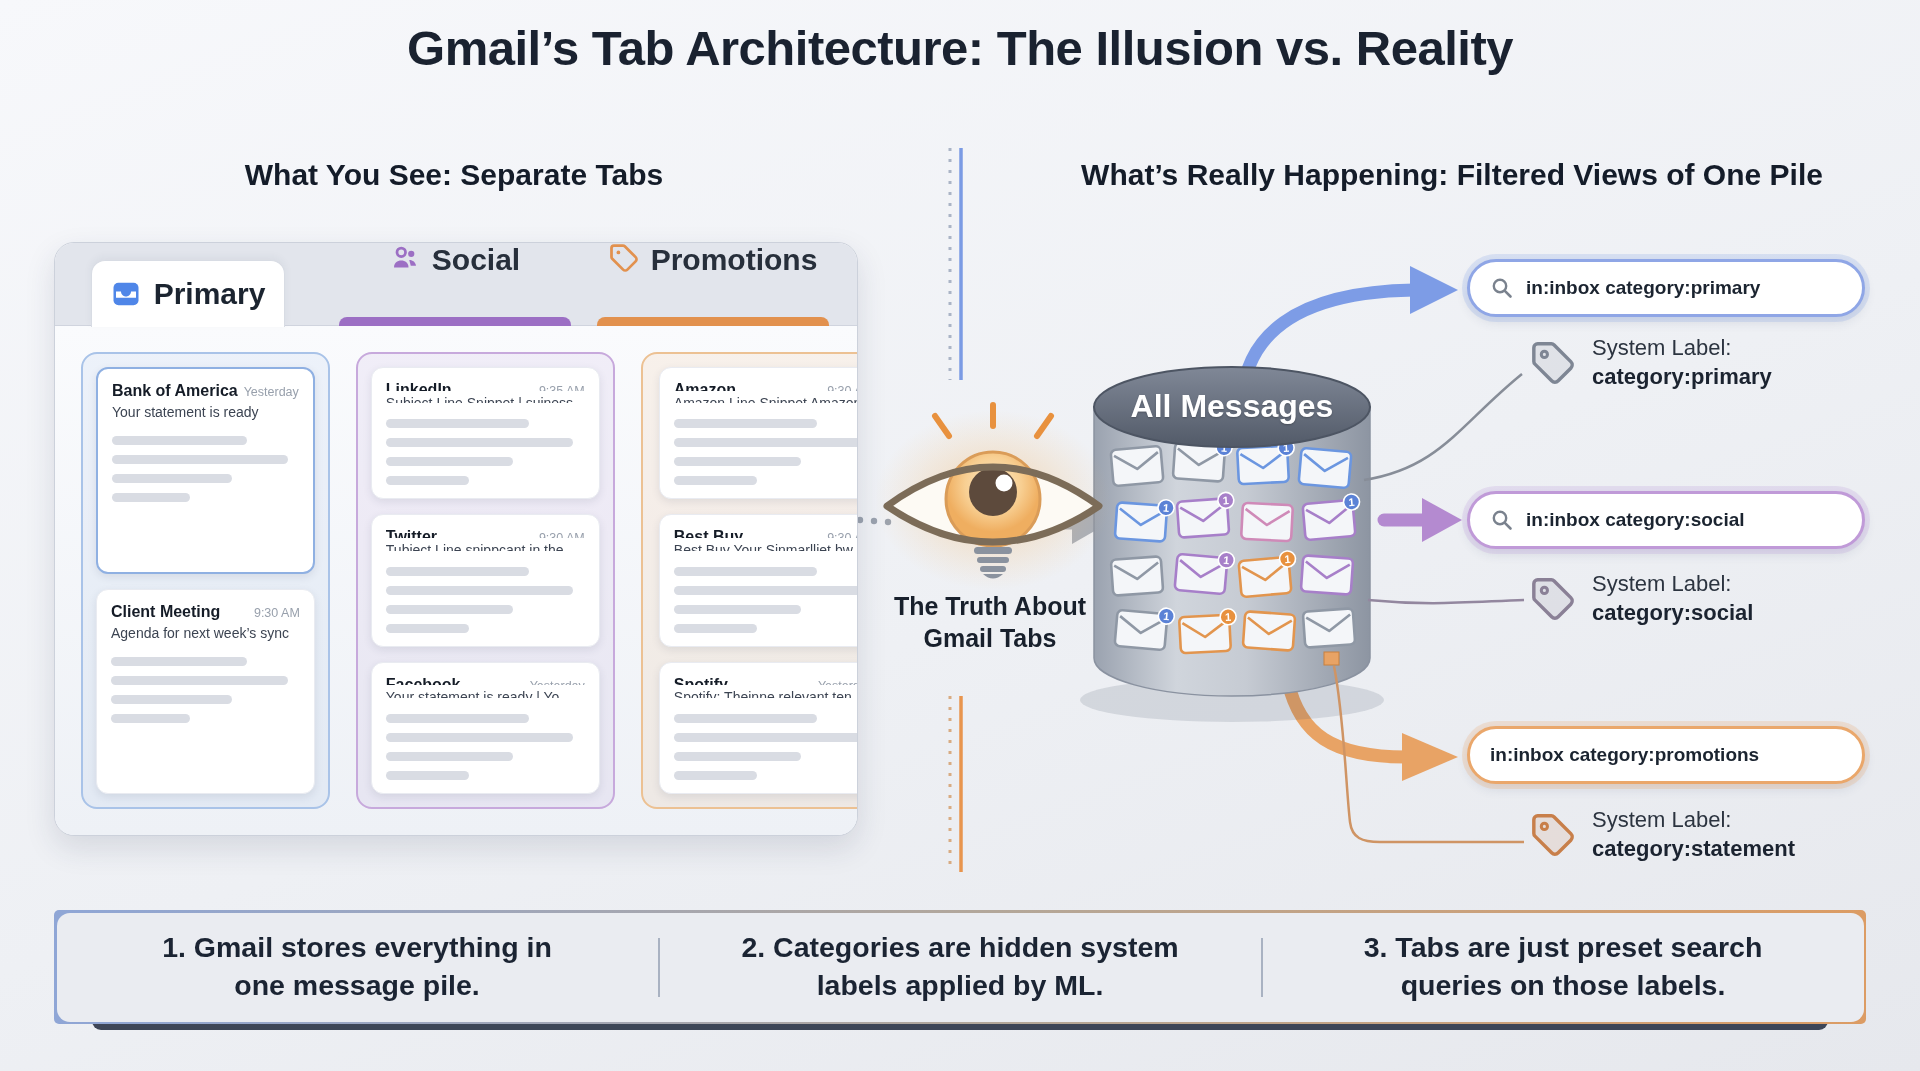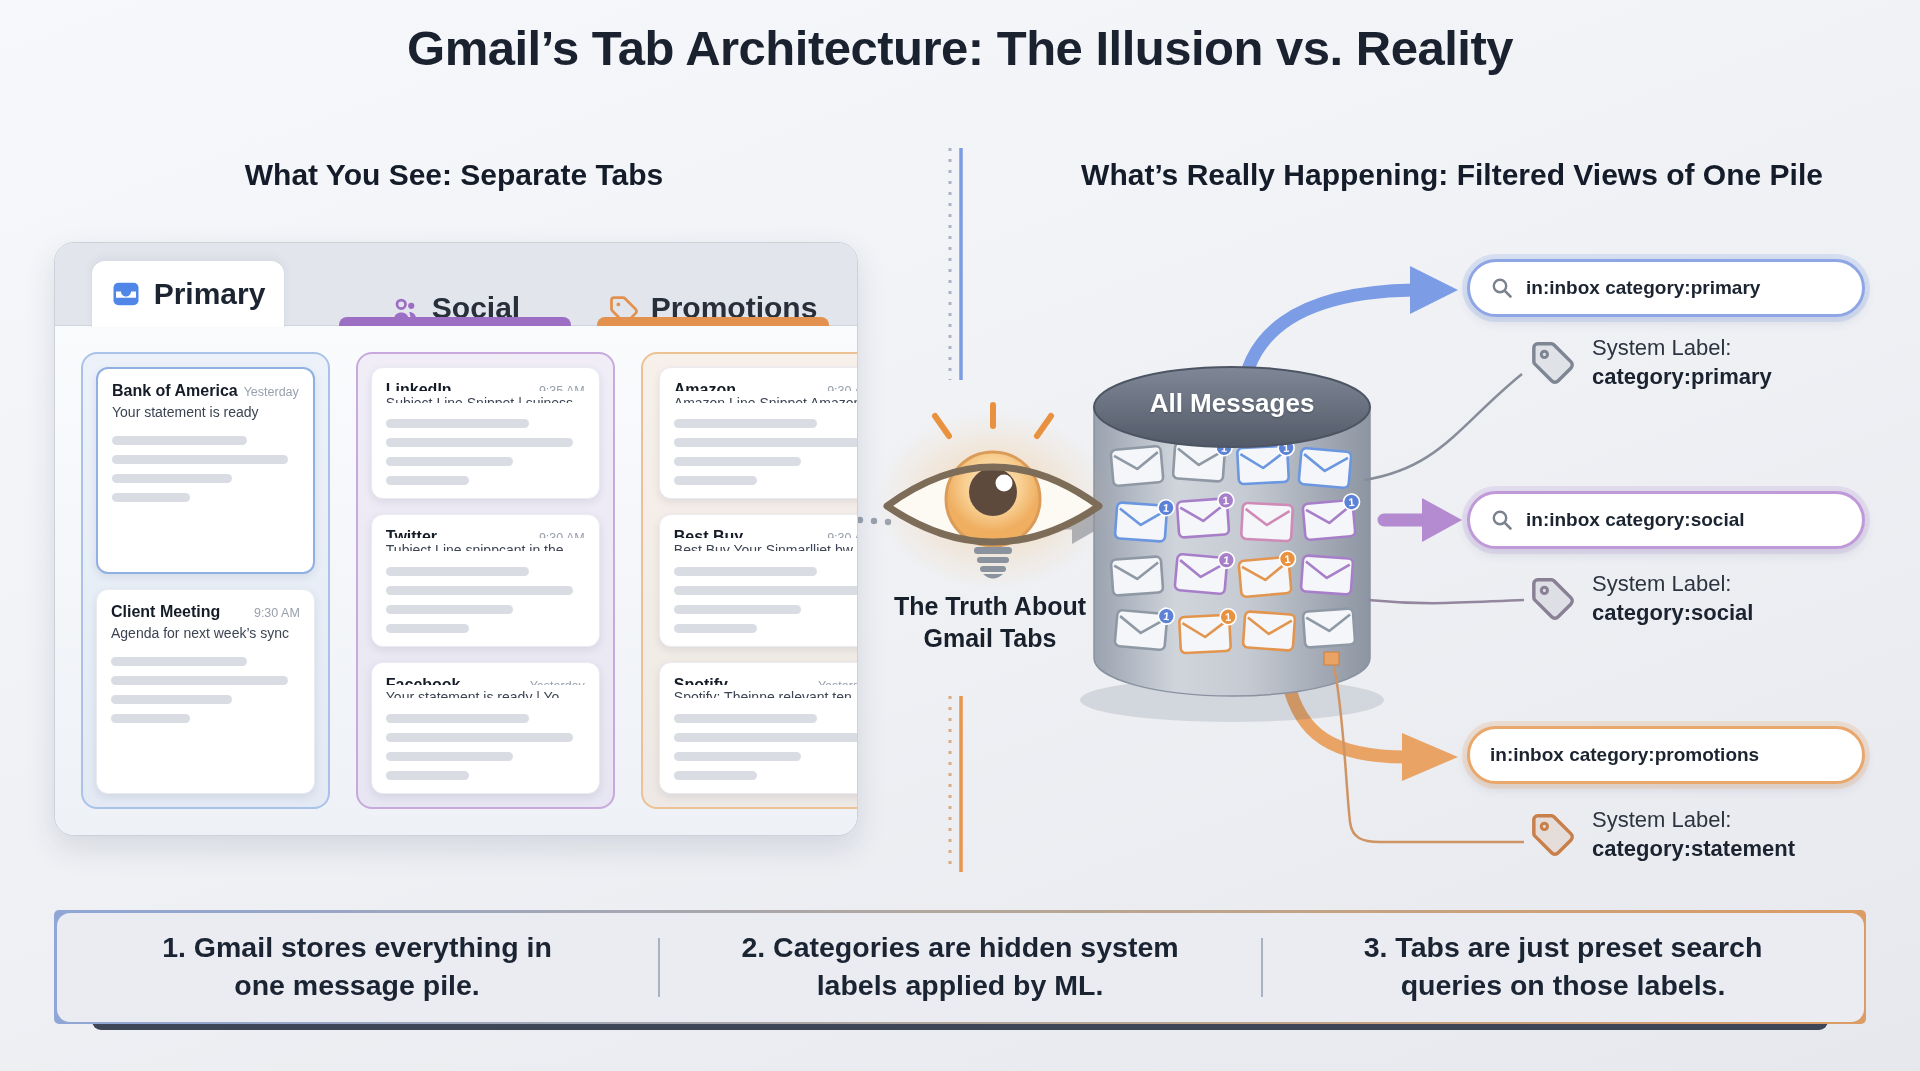--- a/index.html
+++ b/index.html
@@ -12,21 +12,21 @@
   #hdr-left{left:54px;top:158px;width:800px;}
   #hdr-right{left:1028px;top:158px;width:848px;}
 
   
   .panel{position:absolute;left:54px;top:242px;width:802px;height:592px;border-radius:20px;
     background:#f7f9fc;border:1px solid #ccd1db;box-shadow:0 12px 30px rgba(40,50,80,.13);overflow:hidden;}
   .tabbar{position:relative;height:82px;background:#e2e5ec;border-bottom:1px solid #d0d4de;}
   .tab-active{position:absolute;left:36px;top:17px;width:192px;height:66px;background:#ffffff;
     border:1px solid #d8dce4;border-bottom:none;border-radius:14px 14px 0 0;
     display:flex;align-items:center;justify-content:center;gap:13px;box-shadow:0 -3px 8px rgba(40,50,80,.05);}
-  .tab-plain{position:absolute;top:0;height:82px;display:flex;align-items:flex-end;justify-content:center;gap:12px;}
+  .tab-plain{position:absolute;top:0;height:82px;display:flex;align-items:flex-start;justify-content:center;gap:12px;}
   #tab-social{left:284px;width:232px;}
   #tab-promotions{left:542px;width:232px;}
   .tab-label{font-size:30px;font-weight:700;color:#1b2430;}
   .tab-plain .tab-label{font-weight:600;color:#272f3b;}
   .underline{position:absolute;bottom:-1px;height:9px;border-radius:8px 8px 0 0;}
   #ul-social{left:284px;width:232px;background:#9c6fc4;}
   #ul-promotions{left:542px;width:232px;background:#e2914e;}
   .content{display:flex;gap:26px;padding:26px;height:calc(100% - 83px);box-sizing:border-box;
     background:linear-gradient(180deg,#fafbfd 0%,#eef1f6 100%);}
   .mailcol{flex:1;border-radius:16px;padding:13px;display:flex;flex-direction:column;gap:15px;border:2px solid #ccc;}
@@ -44,21 +44,21 @@
   .skel .bar{height:9px;border-radius:5px;background:#d9dce3;}
 
   
   .truth-text{position:absolute;left:870px;top:590px;width:240px;text-align:center;
     font-size:25px;font-weight:700;color:#18202c;line-height:1.28;}
   .eye-svg{position:absolute;left:873px;top:400px;}
 
   
   .overlay{position:absolute;left:0;top:0;pointer-events:none;}
   .pile-label{position:absolute;left:1094px;top:388px;width:276px;text-align:center;
-    font-size:26px;font-weight:700;color:#ffffff;text-shadow:0 1px 2px rgba(0,0,0,.25);}
+    font-size:32px;font-weight:700;color:#ffffff;text-shadow:0 1px 2px rgba(0,0,0,.25);}
   .query{position:absolute;left:1467px;width:398px;height:58px;border-radius:30px;display:flex;
     align-items:center;gap:12px;padding:0 20px;box-sizing:border-box;background:#fff;border:3px solid #999;}
   #q0{top:259px;} #q1{top:491px;} #q2{top:726px;}
   .qtext{font-size:19px;font-weight:700;color:#1b2430;white-space:nowrap;}
   .syslabel{position:absolute;left:1530px;display:flex;align-items:center;gap:16px;}
   #l0{top:334px;} #l1{top:570px;} #l2{top:806px;}
   .sl-prefix{font-size:22px;color:#2c3440;line-height:1.3;}
   .sl-value{font-size:22px;font-weight:700;color:#1b2330;line-height:1.3;}
 
   

